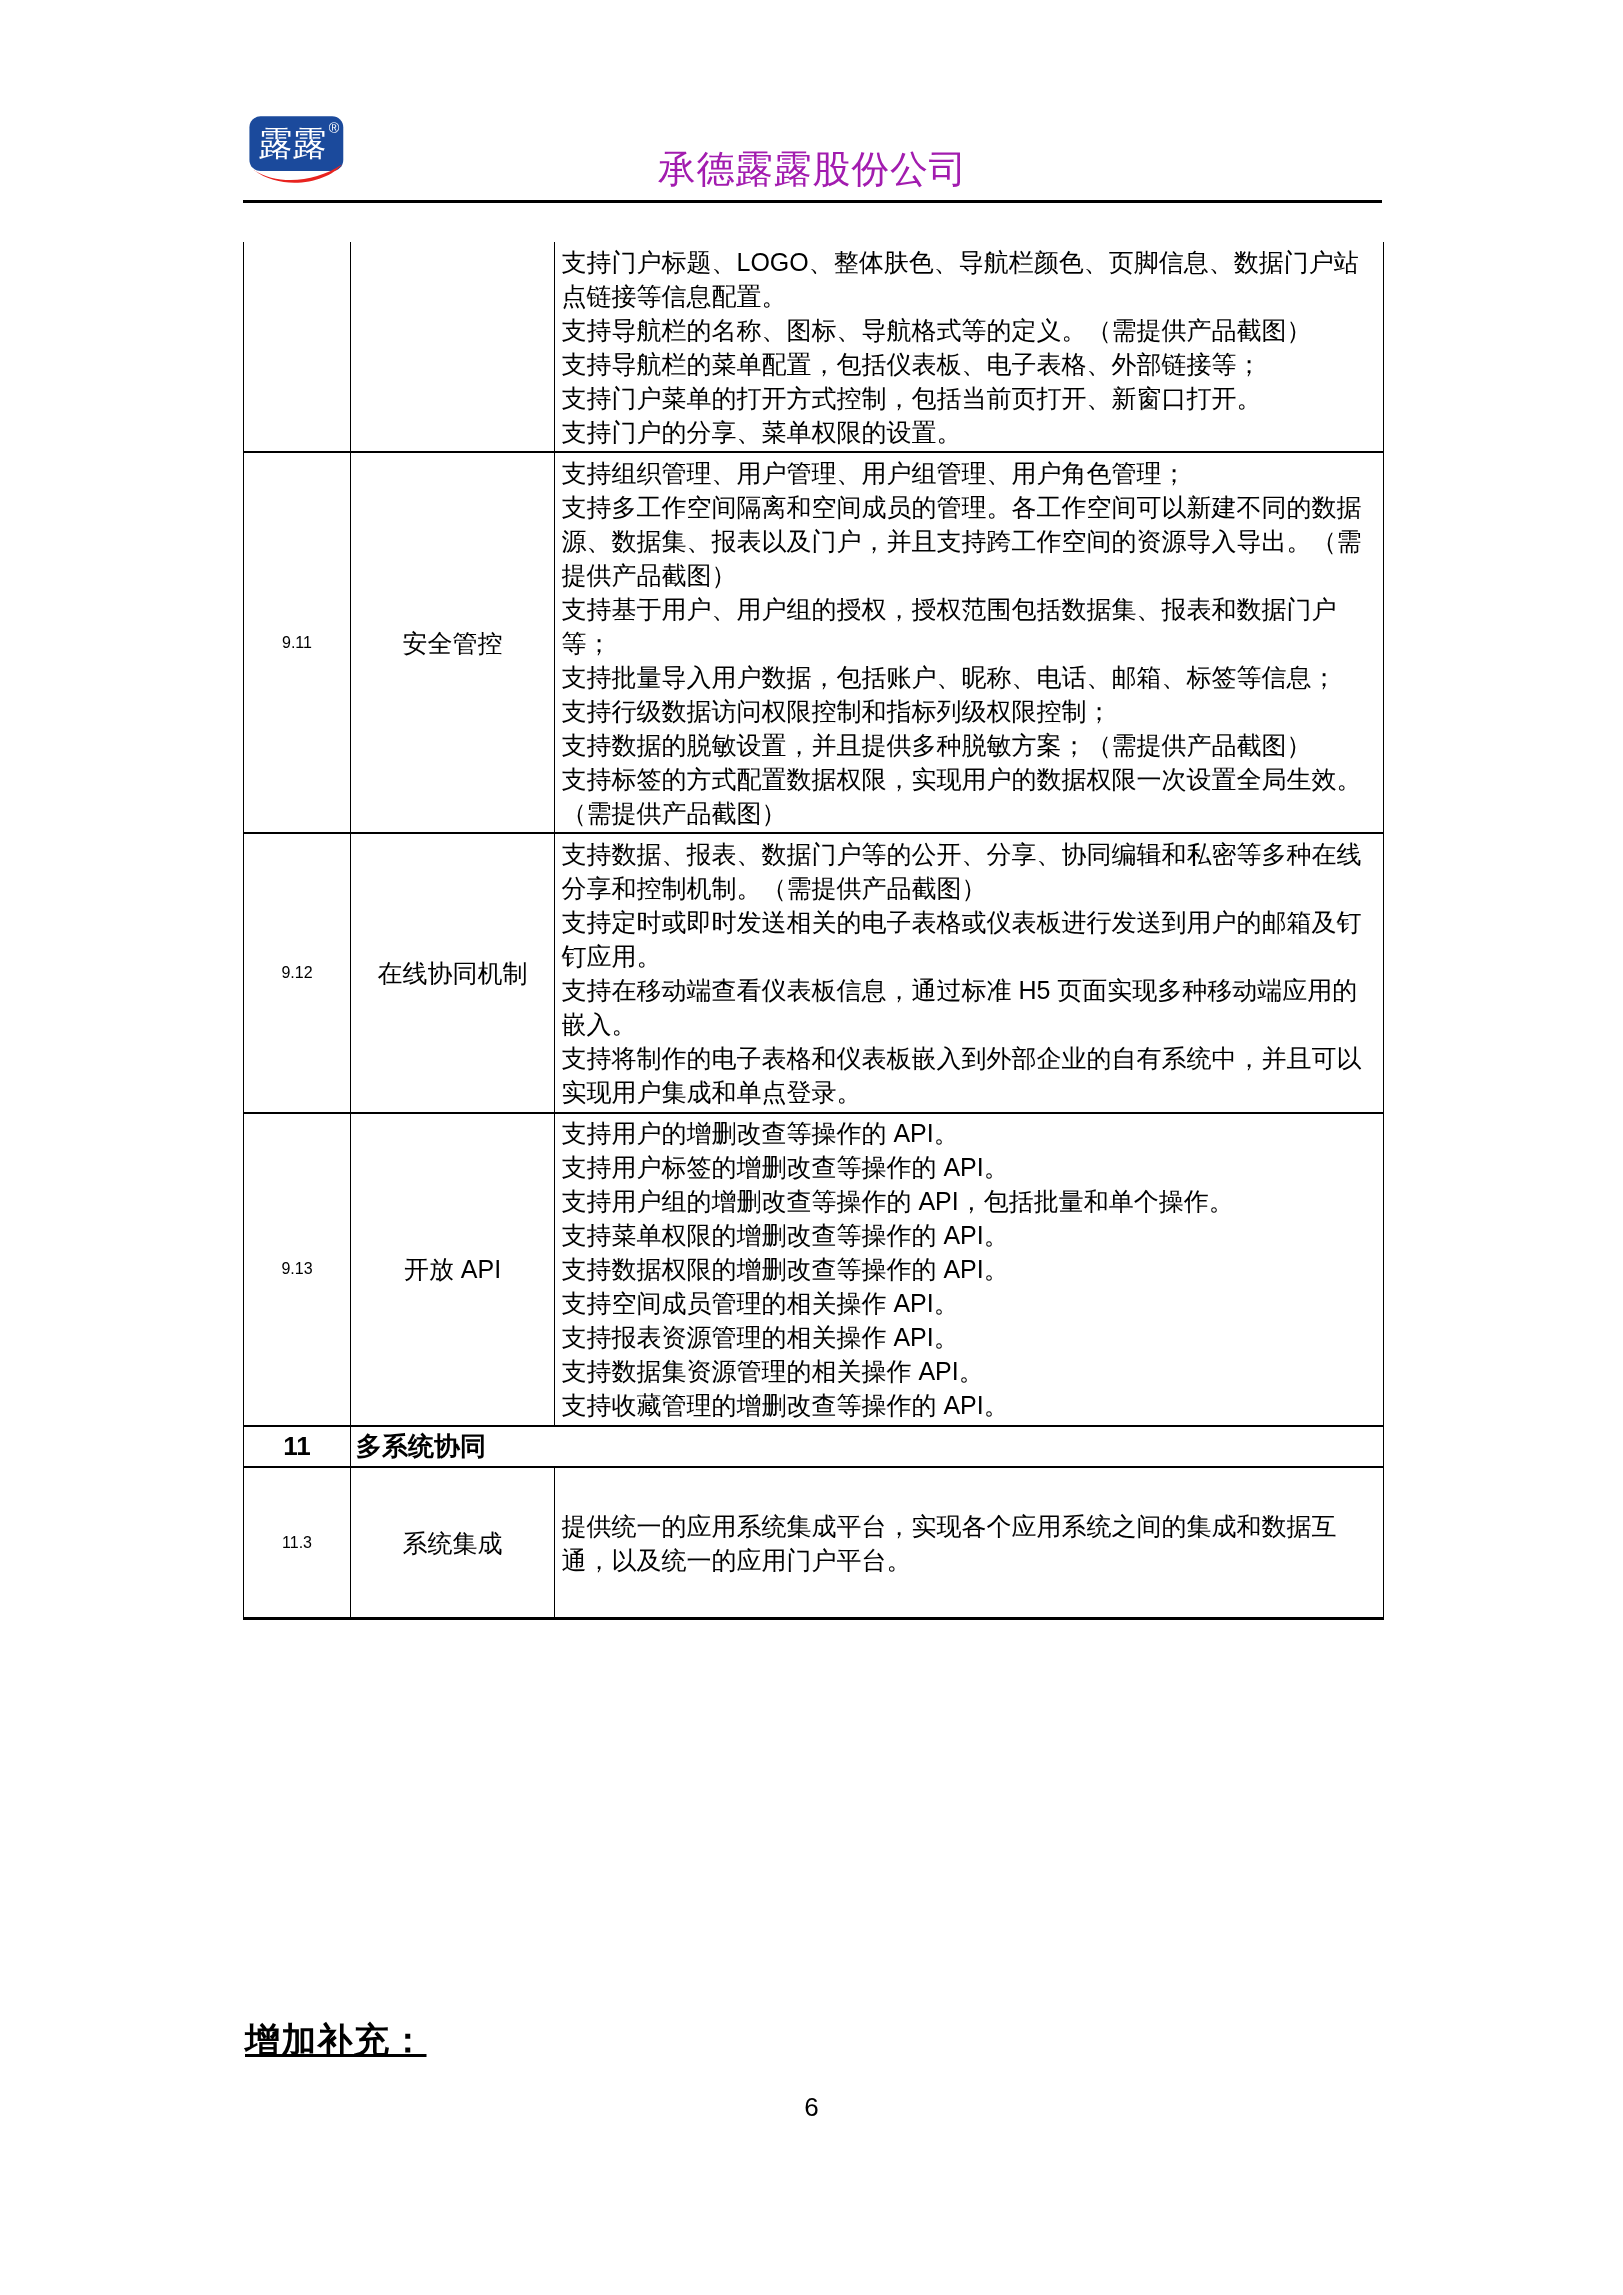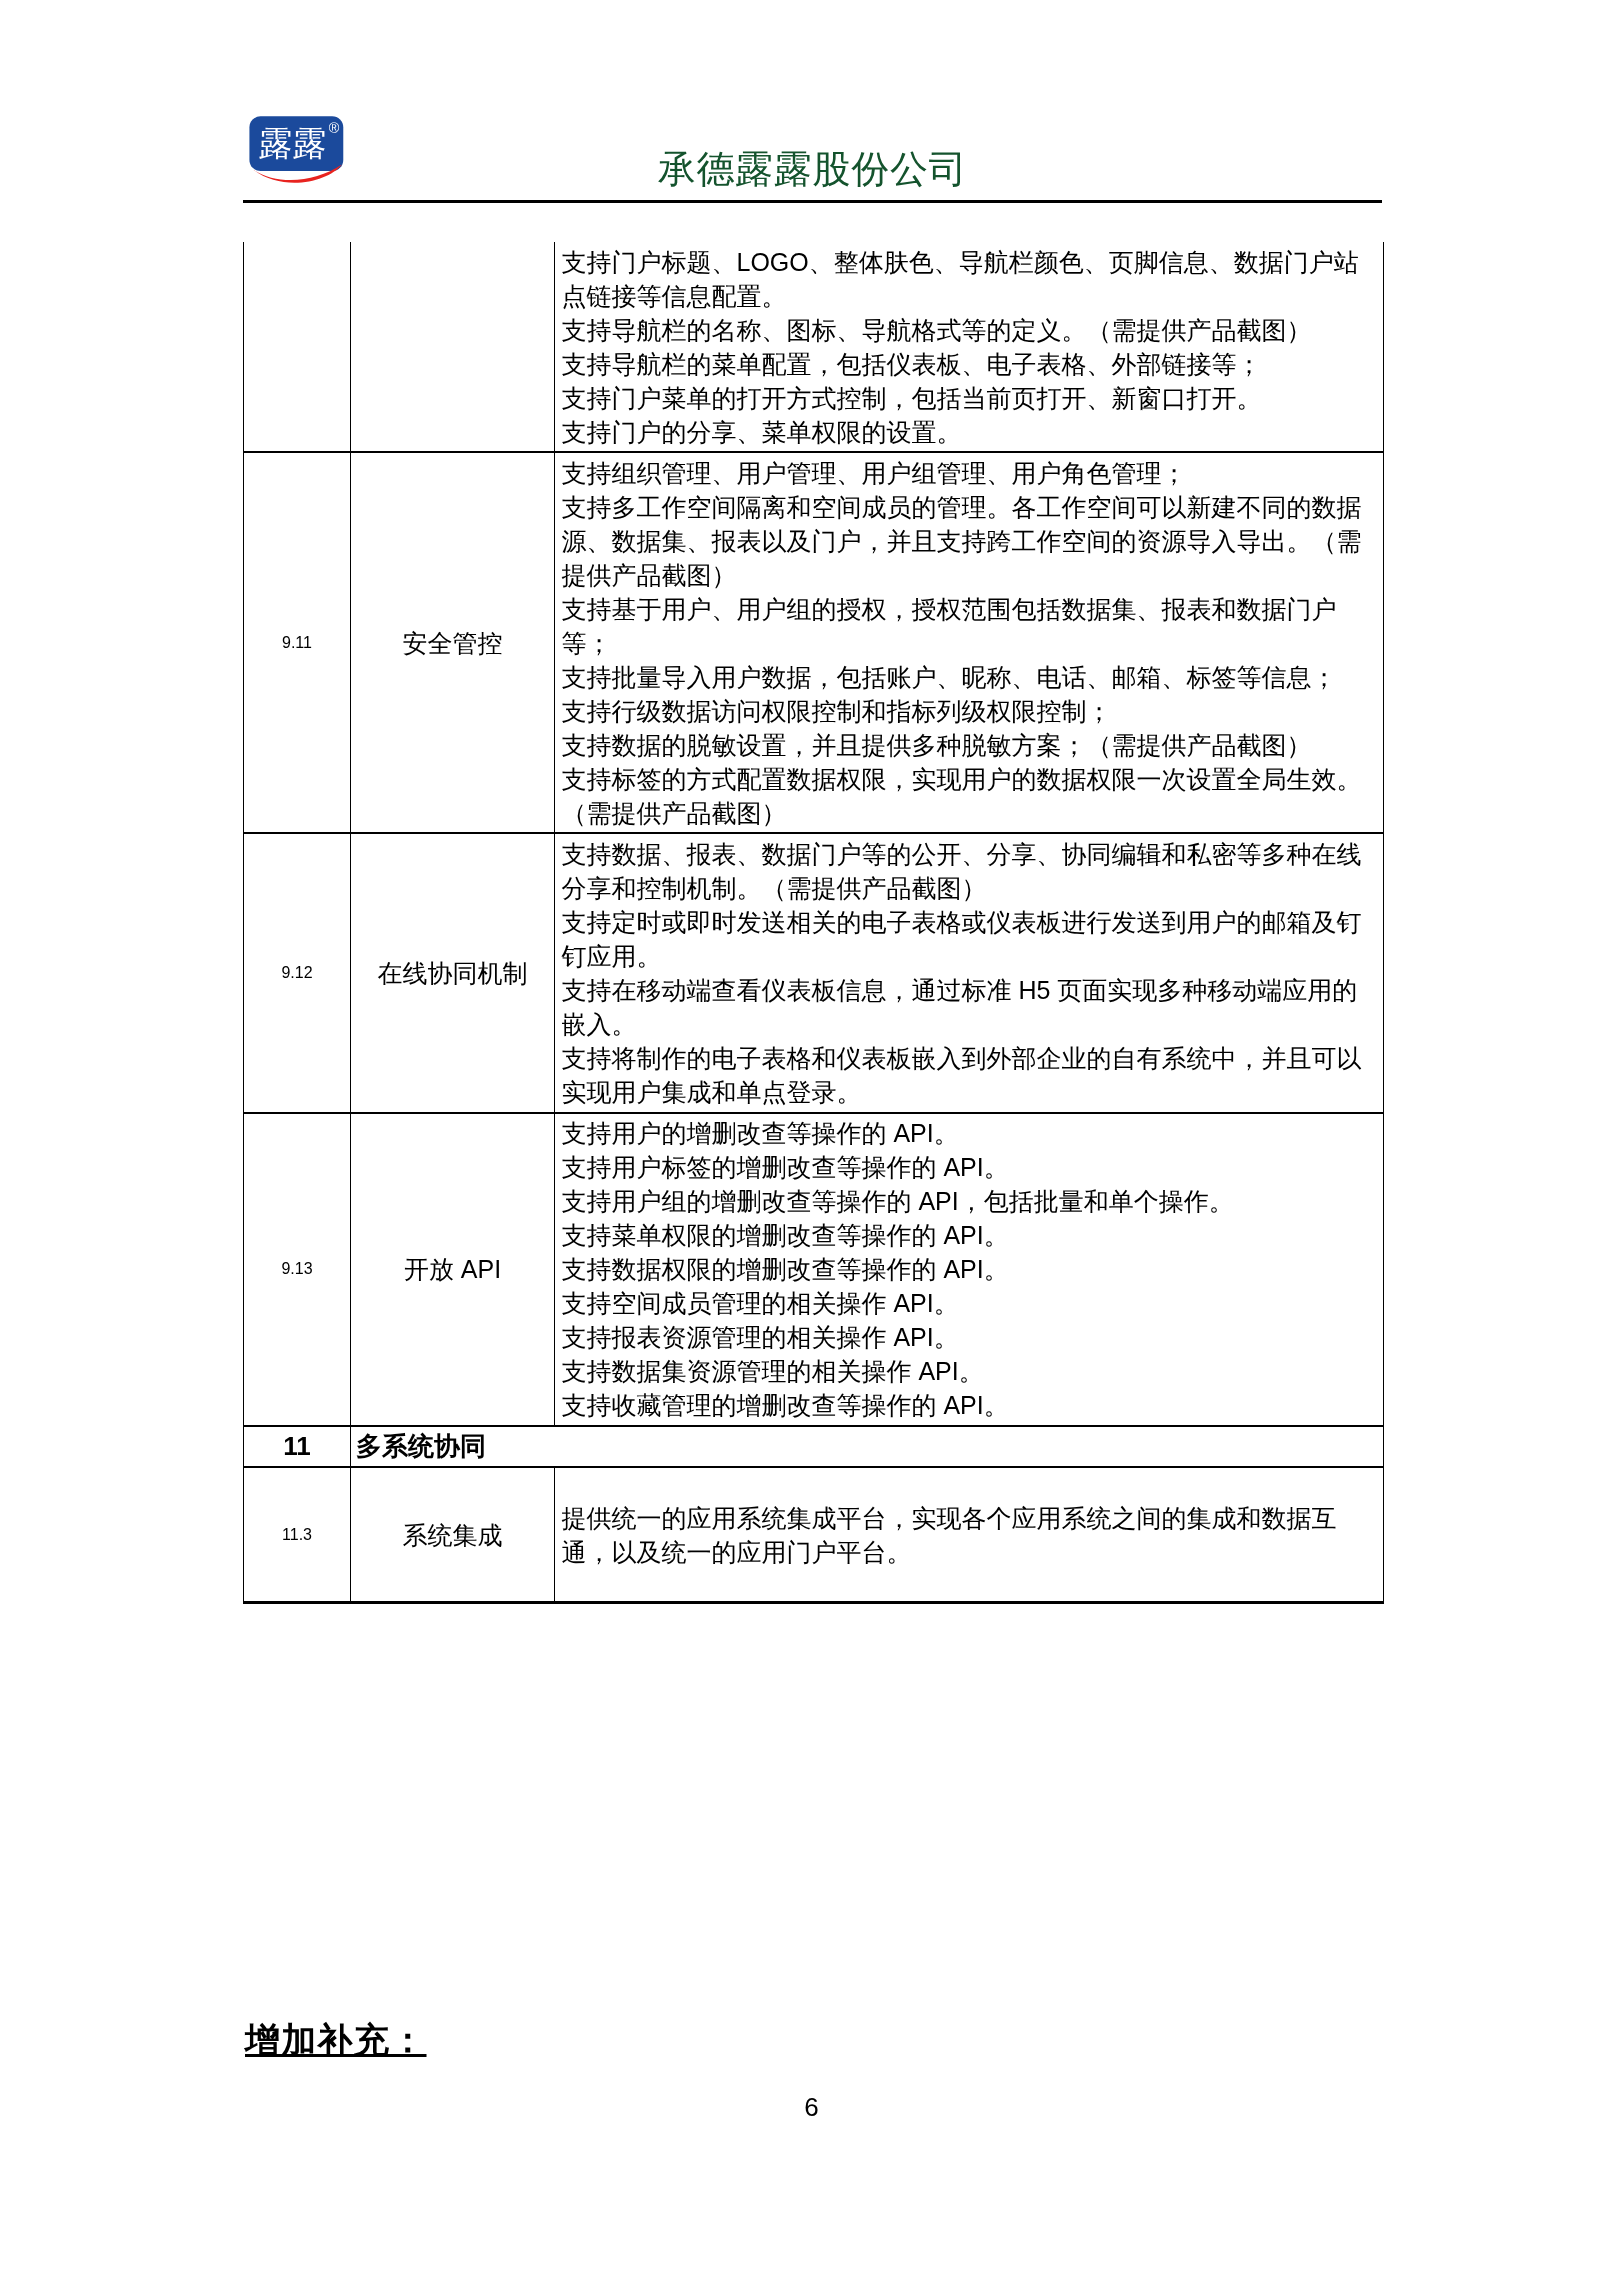--- a/index.html
+++ b/index.html
@@ -14,21 +14,21 @@
 
   
   .logo {
     position:absolute; left:248px; top:115px;
     width:98px; height:73px;text-align:right;
   }
   .company-title {
     position:absolute; left:243px; top:148px; width:1139px;
     text-align:center;
     font-size:38px; line-height:43px;
-    color:#14532d;
+    color:#a21caf;
     letter-spacing:0.7px;
   }
   .header-rule {
     position:absolute; left:243px; top:200px;
     width:1139px; height:2.6px; background:#000;
   }
 
   
   .doc-table {
     position:absolute; left:243px; top:242px;
@@ -129,21 +129,21 @@
 支持数据权限的增删改查等操作的 API。
 支持空间成员管理的相关操作 API。
 支持报表资源管理的相关操作 API。
 支持数据集资源管理的相关操作 API。
 支持收藏管理的增删改查等操作的 API。</td>
       </tr>
       <tr class="section-row" style="height:41px">
         <td class="cell-no">11</td>
         <td class="cell-section-label" colspan="2">多系统协同</td>
       </tr>
-      <tr class="last-row" style="height:136px">
+      <tr class="last-row" style="height:152px">
         <td class="cell-no">11.3</td>
         <td class="cell-label">系统集成</td>
         <td class="cell-content">提供统一的应用系统集成平台，实现各个应用系统之间的集成和数据互通，以及统一的应用门户平台。</td>
       </tr>
     </tbody>
   </table>
 
   <div class="supplement-heading">增加补充：</div>
   <div class="page-number">6</div>
 

